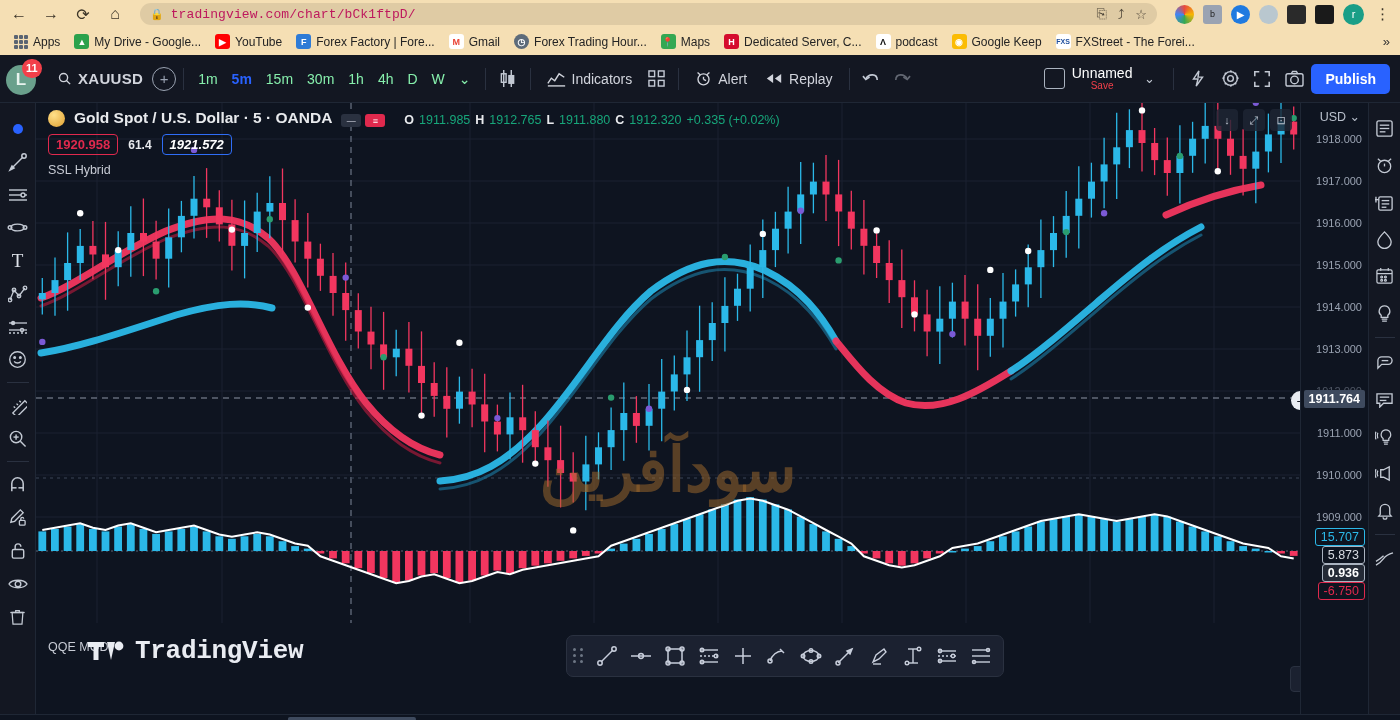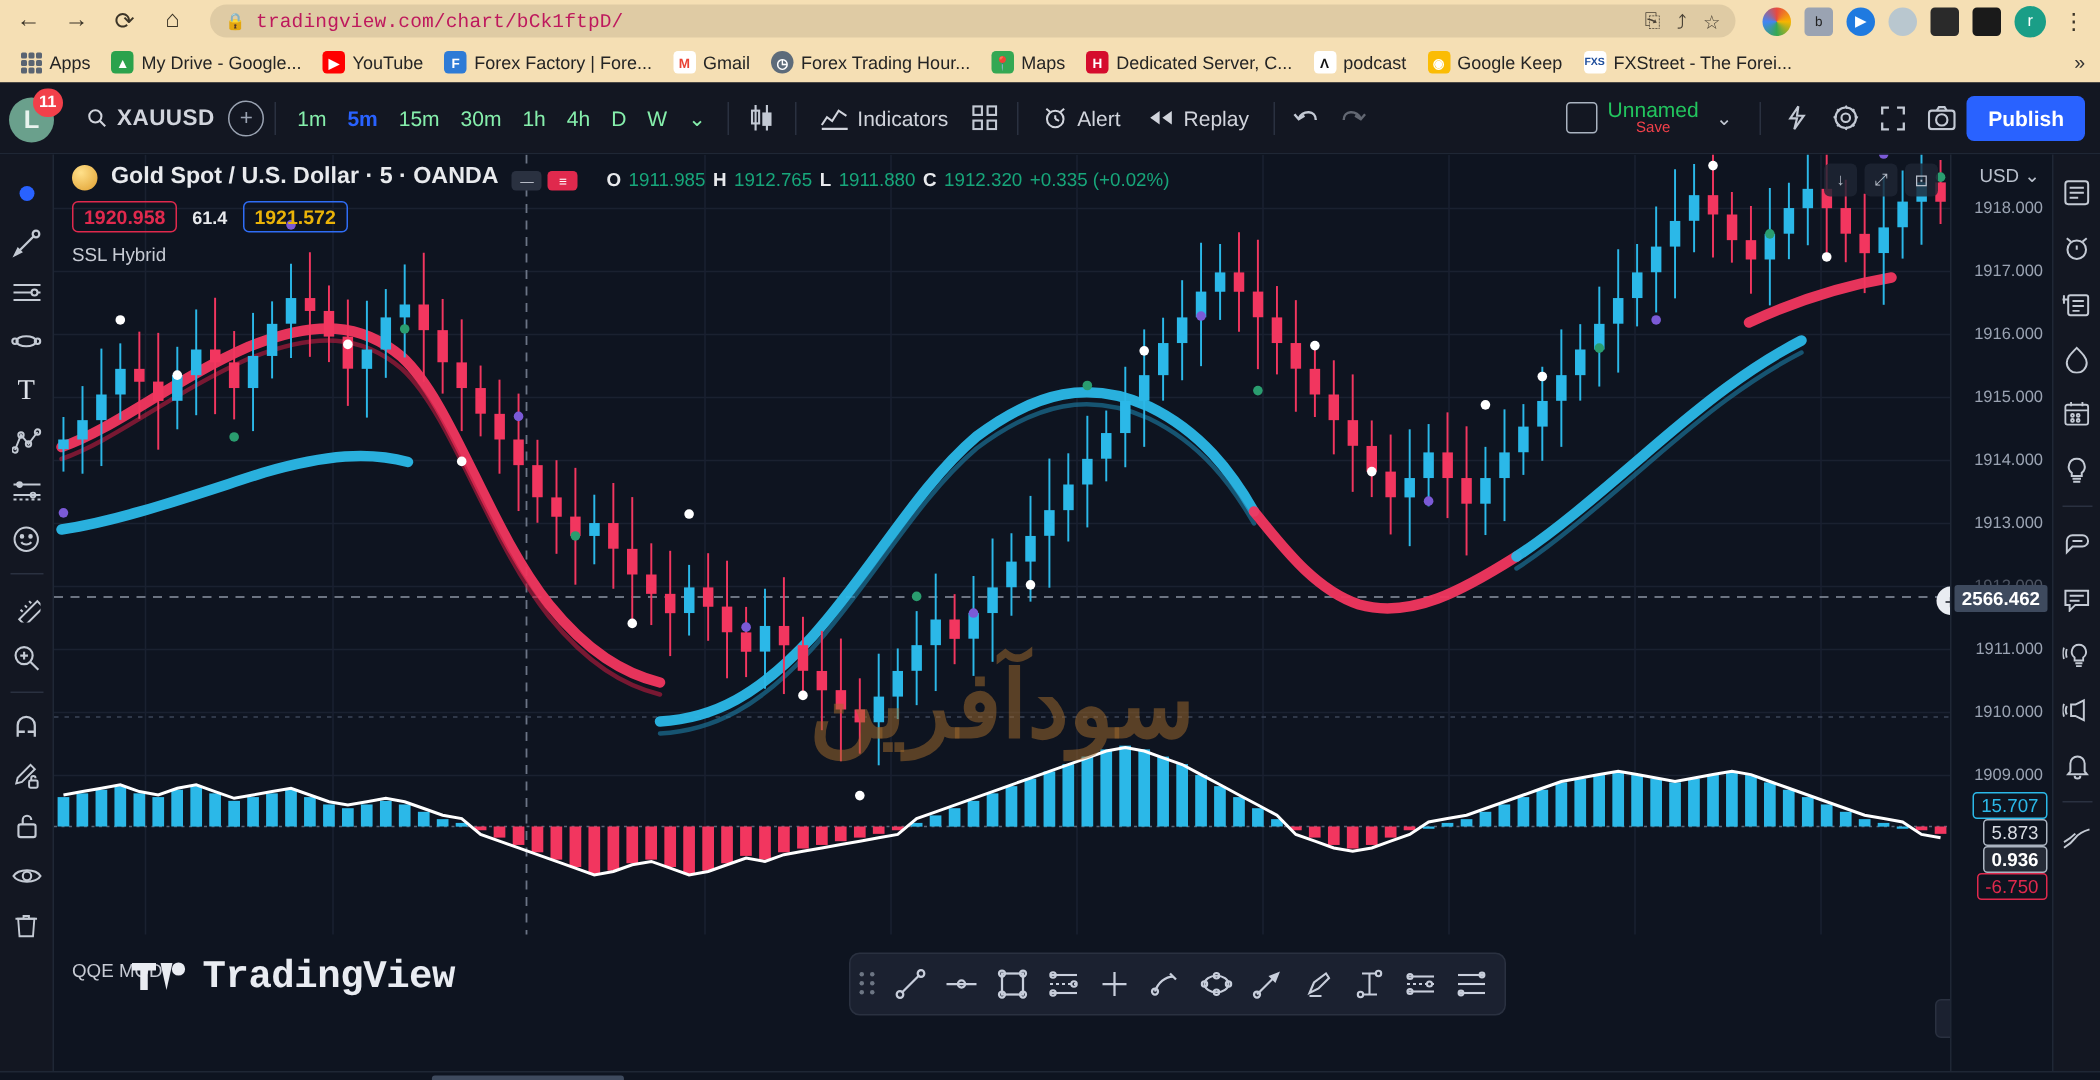--- a/index.html
+++ b/index.html
@@ -56,21 +56,21 @@
   .tf { font-size: 14px; color: #86efac; padding: 0 7px; height: 28px; line-height: 28px;
         border-radius: 4px; cursor: pointer; }
   .tf.active { color: #2962ff; font-weight: bold; }
   .tsep { width: 1px; height: 22px; background: #2a3140; margin: 0 7px; flex: none; }
   .plus-circle { width: 24px; height: 24px; border-radius: 50%; border: 1.5px solid #9aa3b2;
                  color: #9aa3b2; font-size: 15px; display: flex; align-items: center;
                  justify-content: center; cursor: pointer; }
   .tv-right { margin-left: auto; display: flex; align-items: center; gap: 2px; padding-right: 4px; }
   .layout-sq { width: 21px; height: 21px; border: 1.6px solid #aab3c0; border-radius: 3px; }
   .unnamed { display: flex; flex-direction: column; align-items: center; line-height: 1.05; cursor: pointer; }
-  .unnamed .u1 { font-size: 14px; color: #22c55e; }
+  .unnamed .u1 { font-size: 14px; color: #ffffff; }
   .unnamed .u2 { font-size: 10px; color: #f2404a; }
   .icobtn { width: 30px; height: 30px; display: flex; align-items: center; justify-content: center;
             color: #c3c9d4; cursor: pointer; border-radius: 4px; }
   .publish { background: #2962ff; color: #fff; font-size: 14px; font-weight: bold;
              padding: 7px 14px; border-radius: 5px; cursor: pointer; white-space: nowrap; }
 
   
   .tv-body { position: relative; width: 1400px; height: 611px; background: #0e1420; display: flex; }
 
   .left-tools { width: 36px; background: #131722; border-right: 1px solid #1f2735;
@@ -99,21 +99,21 @@
           justify-content: center; font-size: 9px; color: #c8ccd6; }
   .pill.dark { background: #2a3140; }
   .pill.red { background: #e0294d; color: #fff; }
   .ohlc { display: flex; gap: 5px; font-size: 12.5px; margin-left: 10px; white-space: nowrap; align-items: baseline; }
   .ohlc b { color: #e8eaed; font-weight: bold; }
   .ohlc .v-up { color: #17a67a; }
   .ohlc .chg { color: #17a67a; }
   .leg-row2 { display: flex; align-items: center; gap: 10px; margin-top: 7px; }
   .ssl-box { border: 1.4px solid #e0294d; color: #e0294d; font-size: 13px; font-weight: bold;
              border-radius: 4px; padding: 2px 7px; }
-  .ssl-box.blue { border-color: #2f6df6; color: #eab308; }
+  .ssl-box.blue { border-color: #2f6df6; color: #ffffff; font-style: italic; }
   .rsi-num { font-size: 12px; font-weight: bold; color: #e8eaed; }
   .leg-row3 { margin-top: 8px; font-size: 12.5px; color: #c7cbd4; }
 
   .scale-ctl { position: absolute; right: 8px; top: 6px; display: flex; gap: 5px; z-index: 22; }
   .scale-ctl div { width: 22px; height: 22px; background: rgba(30,38,52,.82); border-radius: 4px;
                    display: flex; align-items: center; justify-content: center;
                    color: #b9c0cc; font-size: 11px; cursor: pointer; }
 
   .qqe-label { position: absolute; left: 12px; font-size: 12.5px; color: #c7cbd4; z-index: 18; }
 
@@ -945,21 +945,21 @@
         <span>USD</span>
         <span>⌄</span>
       </div>
       <div class="ax-lbl" style="top:36px">1918.000</div>
       <div class="ax-lbl" style="top:78px">1917.000</div>
       <div class="ax-lbl" style="top:120px">1916.000</div>
       <div class="ax-lbl" style="top:162px">1915.000</div>
       <div class="ax-lbl" style="top:204px">1914.000</div>
       <div class="ax-lbl" style="top:246px">1913.000</div>
       <div class="ax-lbl" style="top:288px;opacity:.45">1912.000</div>
-      <div class="ax-cur" style="top:296px">2566.462</div>
+      <div class="ax-cur" style="top:296px">1911.764</div>
       <div class="ax-lbl" style="top:330px">1911.000</div>
       <div class="ax-lbl" style="top:372px">1910.000</div>
       <div class="ax-lbl" style="top:414px">1909.000</div>
 
       <div class="ax-badge" style="top:434px;border:1.3px solid #2bb8e8;color:#2bb8e8">15.707</div>
       <div class="ax-badge" style="top:452px;border:1.3px solid #aab3c0;color:#d7dbe2">5.873</div>
       <div class="ax-badge" style="top:470px;background:#242a36;border:1.3px solid #aab3c0;color:#fff;font-weight:bold">0.936</div>
       <div class="ax-badge" style="top:488px;border:1.3px solid #e0294d;color:#e0294d">-6.750</div>
     </div>
 

